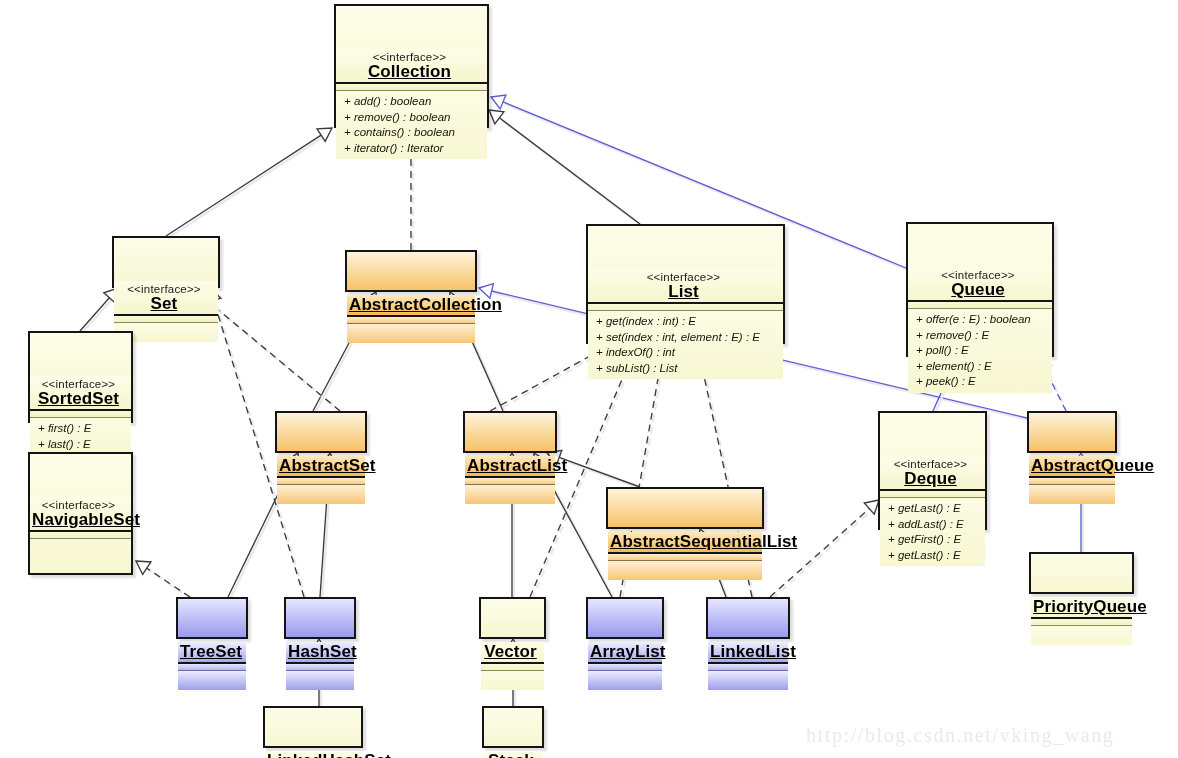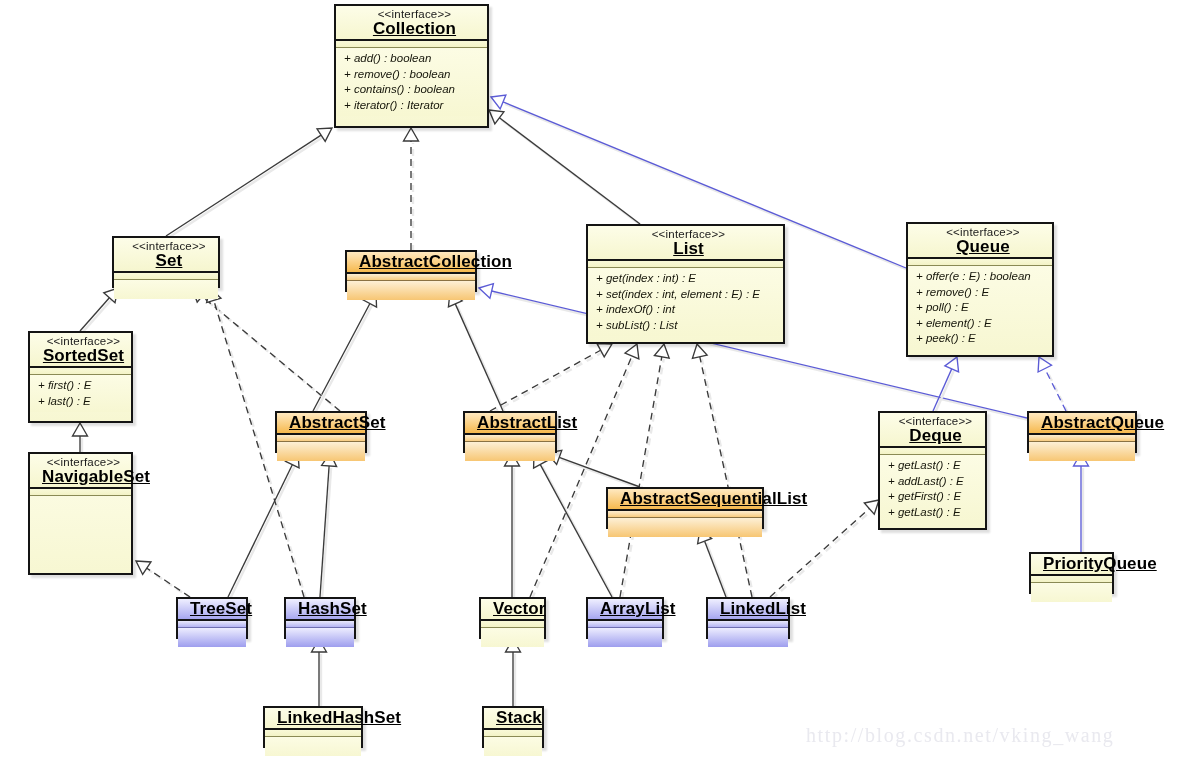--- a/index.html
+++ b/index.html
@@ -3,22 +3,22 @@
 <meta charset="utf-8">
 <style>
   html,body{margin:0;padding:0;background:#ffffff;}
   body{width:1178px;height:758px;position:relative;overflow:hidden;
        font-family:"Liberation Sans","DejaVu Sans",sans-serif;}
   #canvas{position:absolute;left:0;top:0;width:1178px;height:758px;}
   #edges{position:absolute;left:0;top:0;width:1178px;height:758px;pointer-events:none;}
 
   .node{position:absolute;box-sizing:border-box;border:2px solid #141414;
         box-shadow:3px 3px 2px rgba(0,0,0,0.13);background:#fbfbe0;}
-  .node .hdr{box-sizing:border-box;padding:2px 6px 3px 12px;text-align:center;
-             border-bottom:2px solid #141414;}
+  .node .hdr{box-sizing:border-box;padding:2px 6px 3px 2px;text-align:center;
+             border-bottom:2px solid #141414;margin-top:43px;}
   .node .stereo{font-size:11.5px;color:#1a1a1a;line-height:13px;letter-spacing:.2px;}
   .node .nm{font-size:17px;font-weight:bold;color:#000;line-height:15px;letter-spacing:.1px;text-decoration:underline;}
   .node .sep{height:7px;border-bottom:1px solid #8a8a55;box-sizing:border-box;}
   .node .ops{padding:3px 0 3px 0;}
   .node .op{font-size:11.5px;font-style:italic;color:#15150a;line-height:15.5px;
             padding-left:8px;white-space:nowrap;}
   .node.plainops .op{font-style:normal;}
   .node .emptybody{height:13px;}
 
   
@@ -299,30 +299,30 @@
           <div class="nm">Deque</div>
         </div>
         <div class="sep"></div>
         <div class="ops">
           <div class="op">+ getLast() : E</div>
           <div class="op">+ addLast() : E</div>
           <div class="op">+ getFirst() : E</div>
           <div class="op">+ getLast() : E</div>
         </div>
       </div>
-      <div class="node orange" style="left: 1027px; top: 411px; width: 110px; height: 42px;">
+      <div class="node orange" style="left: 1027px; top: 411px; width: 90px; height: 42px;">
         <div class="hdr">
           <div class="nm">AbstractQueue</div>
         </div>
         <div class="sep"></div>
         <div class="ops">
           <div class="emptybody"></div>
         </div>
       </div>
-      <div class="node yellow" style="left: 1029px; top: 552px; width: 85px; height: 42px;">
+      <div class="node yellow" style="left: 1029px; top: 552px; width: 105px; height: 42px;">
         <div class="hdr">
           <div class="nm">PriorityQueue</div>
         </div>
         <div class="sep"></div>
         <div class="ops">
           <div class="emptybody"></div>
         </div>
       </div>
       <div class="node blue" style="left: 176px; top: 597px; width: 72px; height: 42px;">
         <div class="hdr">

